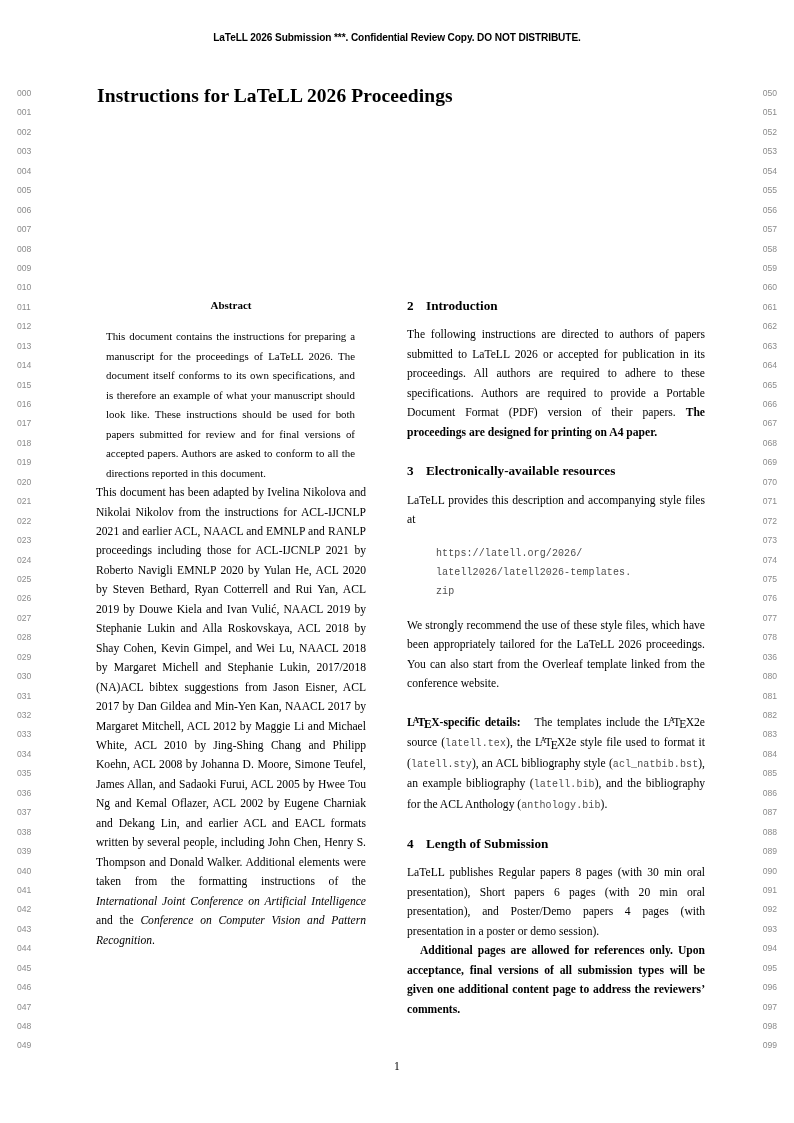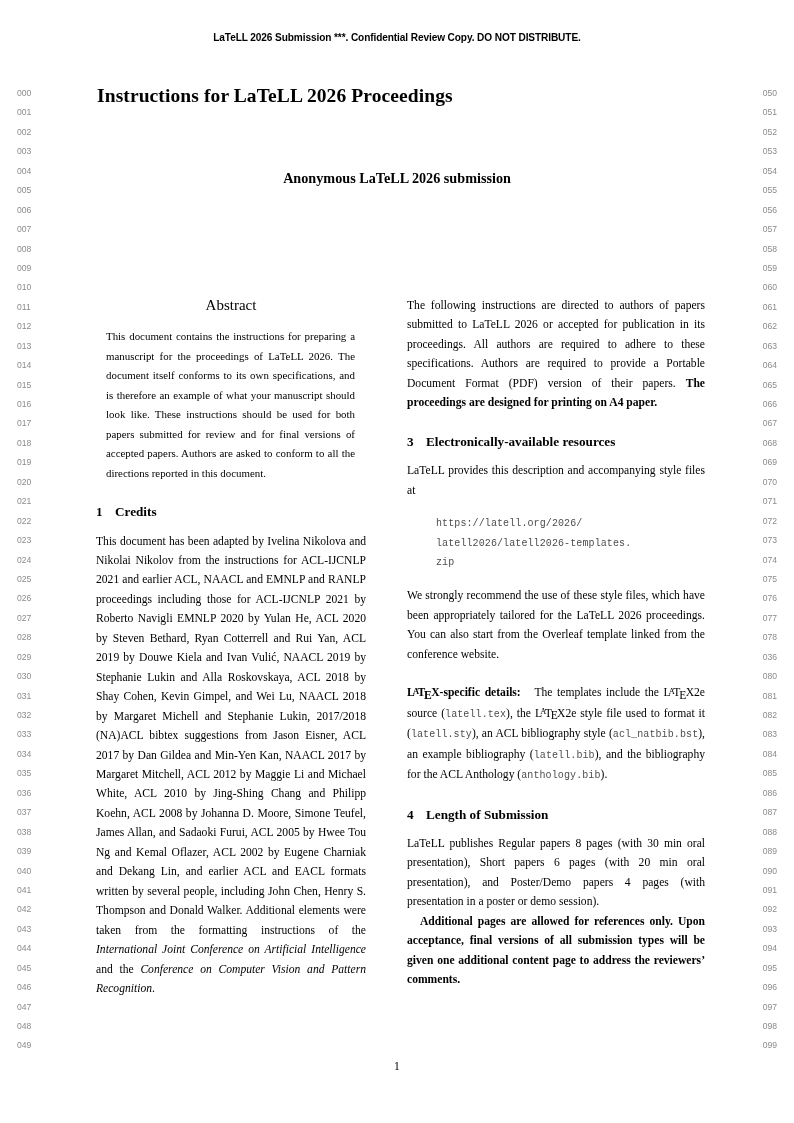--- a/index.html
+++ b/index.html
@@ -80,22 +80,22 @@
     text-align: justify;
     text-justify: inter-word;
     hyphens: none;
   }
   .col-left  { left: 96px;  width: 270px; }
   .col-right { left: 407px; width: 298px; }
 
   
   .abstract-head {
     text-align: center;
-    font-size: 15px;
-    font-weight: normal;
+    font-size: 11px;
+    font-weight: bold;
     margin: 0 0 12px 0;
   }
   .abstract-body {
     margin: 0 0 0 10px;
     width: 249px;
     font-size: 10.9px;
     line-height: 19.45px;
     text-align: justify;
   }
 
@@ -256,36 +256,35 @@
       <div>093</div>
       <div>094</div>
       <div>095</div>
       <div>096</div>
       <div>097</div>
       <div>098</div>
       <div>099</div>
     </div>
 
   <div class="title">Instructions for LaTeLL 2026 Proceedings</div>
-  <div class="authors">Anonymous LaTeLL 2026 submission</div>
 
   <div class="col col-left">
 
     <div class="abstract-head">Abstract</div>
     <div class="abstract-body">This document contains the instructions for preparing a manuscript for the proceedings of LaTeLL 2026. The document itself conforms to its own specifications, and is therefore an example of what your manuscript should look like. These instructions should be used for both papers submitted for review and for final versions of accepted papers. Authors are asked to conform to all the directions reported in this document.</div>
 
-    <h2 class="sec">
-      <span class="num">1</span><span>Credits</span>
+    <p class="para"><span>This document has been adapted by Ivelina Nikolova and Nikolai Nikolov from the instructions for ACL-IJCNLP 2021 and earlier ACL, NAACL and EMNLP and RANLP proceedings including those for ACL-IJCNLP 2021 by Roberto Navigli EMNLP 2020 by Yulan He, ACL 2020 by Steven Bethard, Ryan Cotterrell and Rui Yan, ACL 2019 by Douwe Kiela and Ivan Vulić, NAACL 2019 by Stephanie Lukin and Alla Roskovskaya, ACL 2018 by Shay Cohen, Kevin Gimpel, and Wei Lu, NAACL 2018 by Margaret Michell and Stephanie Lukin, 2017/2018 (NA)ACL bibtex suggestions from Jason Eisner, ACL 2017 by Dan Gildea and Min-Yen Kan, NAACL 2017 by Margaret Mitchell, ACL 2012 by Maggie Li and Michael White, ACL 2010 by Jing-Shing Chang and Philipp Koehn, ACL 2008 by Johanna D. Moore, Simone Teufel, James Allan, and Sadaoki Furui, ACL 2005 by Hwee Tou Ng and Kemal Oflazer, ACL 2002 by Eugene Charniak and Dekang Lin, and earlier ACL and EACL formats written by several people, including John Chen, Henry S. Thompson and Donald Walker. Additional elements were taken from the formatting instructions of the </span><i>International Joint Conference on Artificial Intelligence</i><span> and the </span><i>Conference on Computer Vision and Pattern Recognition</i><span>.</span></p>
+
+  </div>
+
+  <div class="col col-right">
+
+    <h2 class="sec" style="margin-top:0;">
+      <span class="num">2</span><span>Introduction</span>
     </h2>
-    <p class="para"><span>This document has been adapted by Ivelina Nikolova and Nikolai Nikolov from the instructions for ACL-IJCNLP 2021 and earlier ACL, NAACL and EMNLP and RANLP proceedings including those for ACL-IJCNLP 2021 by Roberto Navigli EMNLP 2020 by Yulan He, ACL 2020 by Steven Bethard, Ryan Cotterrell and Rui Yan, ACL 2019 by Douwe Kiela and Ivan Vulić, NAACL 2019 by Stephanie Lukin and Alla Roskovskaya, ACL 2018 by Shay Cohen, Kevin Gimpel, and Wei Lu, NAACL 2018 by Margaret Michell and Stephanie Lukin, 2017/2018 (NA)ACL bibtex suggestions from Jason Eisner, ACL 2017 by Dan Gildea and Min-Yen Kan, NAACL 2017 by Margaret Mitchell, ACL 2012 by Maggie Li and Michael White, ACL 2010 by Jing-Shing Chang and Philipp Koehn, ACL 2008 by Johanna D. Moore, Simone Teufel, James Allan, and Sadaoki Furui, ACL 2005 by Hwee Tou Ng and Kemal Oflazer, ACL 2002 by Eugene Charniak and Dekang Lin, and earlier ACL and EACL formats written by several people, including John Chen, Henry S. Thompson and Donald Walker. Additional elements were taken from the formatting instructions of the </span><i>International Joint Conference on Artificial Intelligence</i><span> and the </span><i>Conference on Computer Vision and Pattern Recognition</i><span>.</span></p>
-
-  </div>
-
-  <div class="col col-right">
-
     <p class="para"><span>The following instructions are directed to authors of papers submitted to LaTeLL 2026 or accepted for publication in its proceedings. All authors are required to adhere to these specifications. Authors are required to provide a Portable Document Format (PDF) version of their papers. </span><b>The proceedings are designed for printing on A4 paper.</b></p>
 
     <h2 class="sec">
       <span class="num">3</span><span>Electronically-available resources</span>
     </h2>
     <p class="para">LaTeLL provides this description and accompanying style files at</p>
 
     <div class="urlblock mono">
       <span>https://latell.org/2026/</span>
       <span>latell2026/latell2026-templates.</span>

